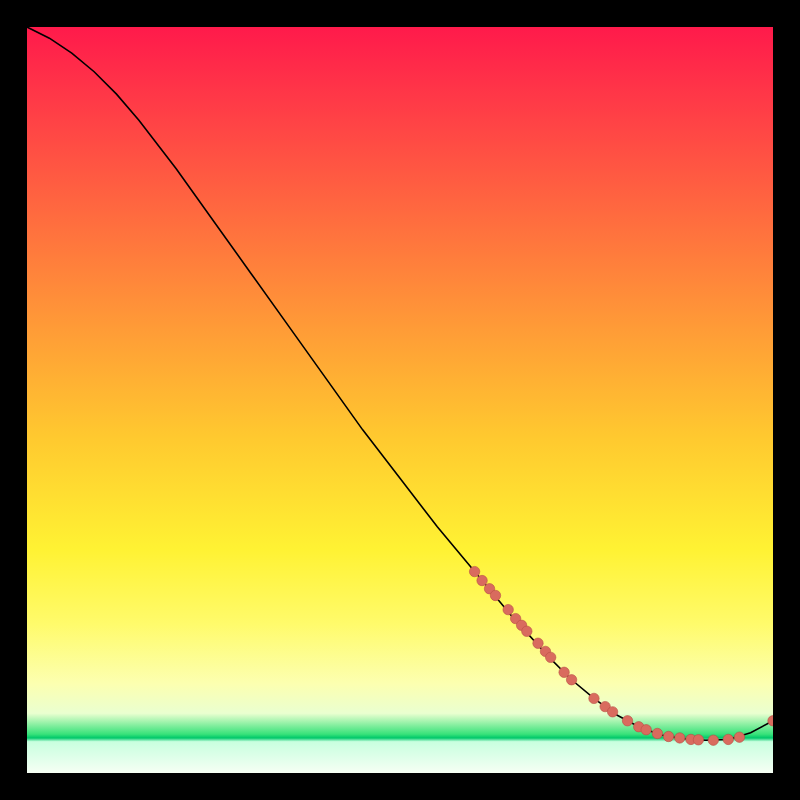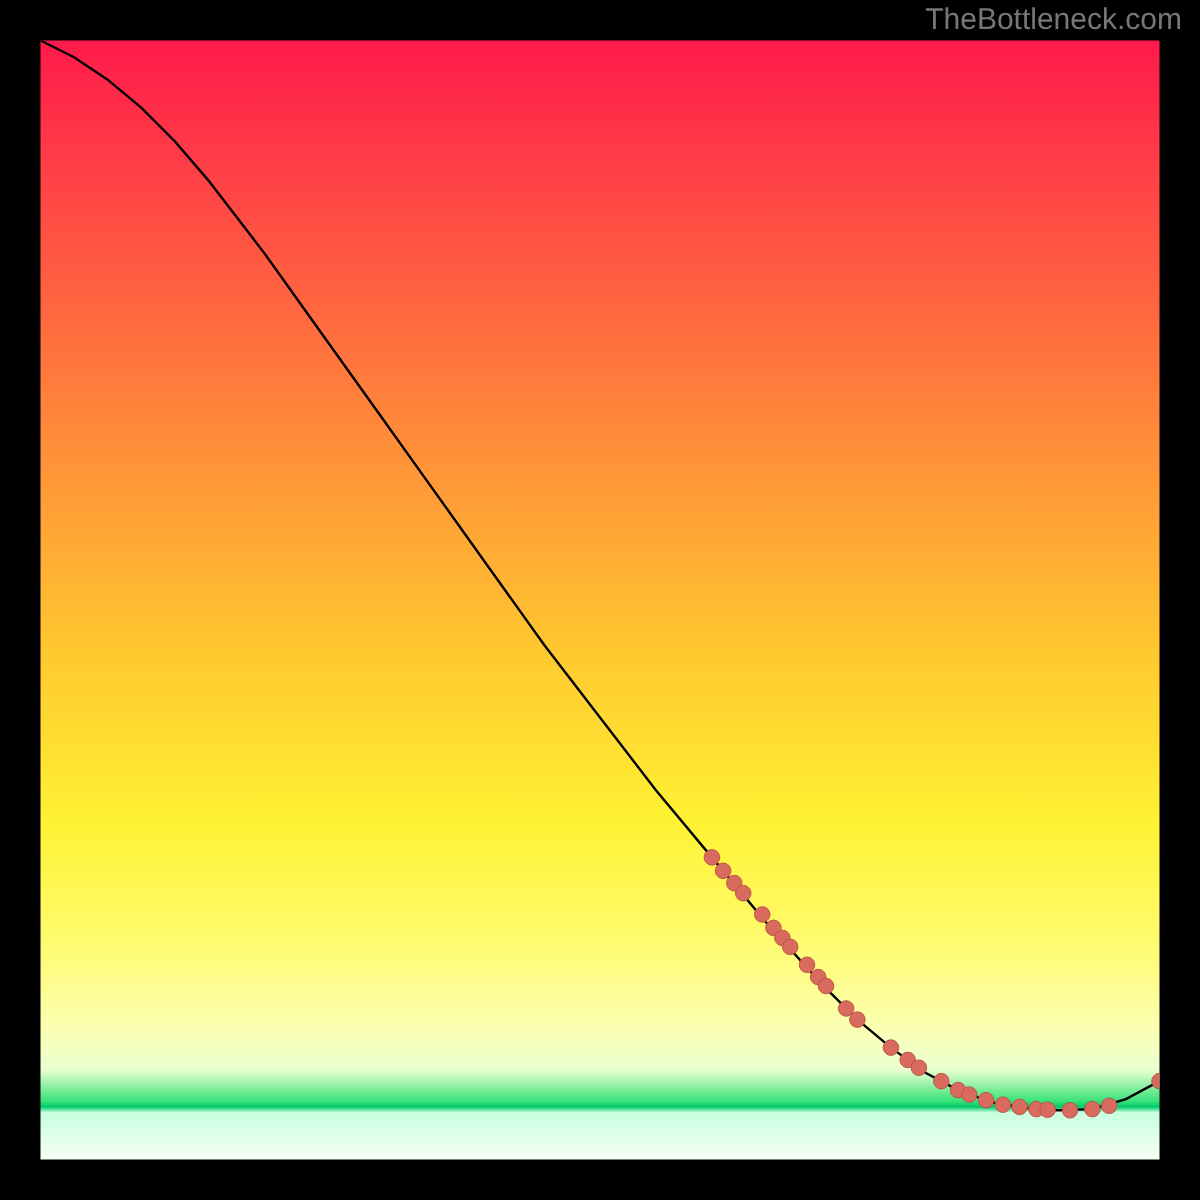--- a/index.html
+++ b/index.html
@@ -58,21 +58,20 @@
     position: absolute;
     inset: 0;
     width: 100%;
     height: 100%;
   }
 </style>
 </head>
 <body>
 
 <div class="container">
-  <div class="source-label">TheBottleneck.com</div>
 
   <div class="plot-area">
     <div class="gradient-bg"></div>
     <svg class="overlay" viewBox="0 0 746 746" preserveAspectRatio="none">
       <path id="curve-path" fill="none" stroke-width="1.6" d="M0.00 0.00 L22.38 11.19 L44.76 26.11 L67.14 44.76 L89.52 67.14 L111.90 93.25 L149.20 141.74 L186.50 193.96 L223.80 246.18 L261.10 298.40 L298.40 350.62 L335.70 402.84 L373.00 451.33 L410.30 499.82 L447.60 544.58 L484.90 589.34 L522.20 630.37 L544.58 652.75 L566.96 671.40 L589.34 687.81 L611.72 699.75 L634.10 707.95 L656.48 711.68 L678.86 713.18 L701.24 712.43 L723.62 705.72 L746.00 693.78" stroke="#000000"></path>
       <g id="markers-group">
           <circle cx="447.60" cy="544.58" r="5.2" fill="#d96b5e" stroke="#b84f44" stroke-width="0.6"></circle>
           <circle cx="455.06" cy="553.53" r="5.2" fill="#d96b5e" stroke="#b84f44" stroke-width="0.6"></circle>
           <circle cx="462.52" cy="561.74" r="5.2" fill="#d96b5e" stroke="#b84f44" stroke-width="0.6"></circle>
           <circle cx="468.49" cy="568.45" r="5.2" fill="#d96b5e" stroke="#b84f44" stroke-width="0.6"></circle>

